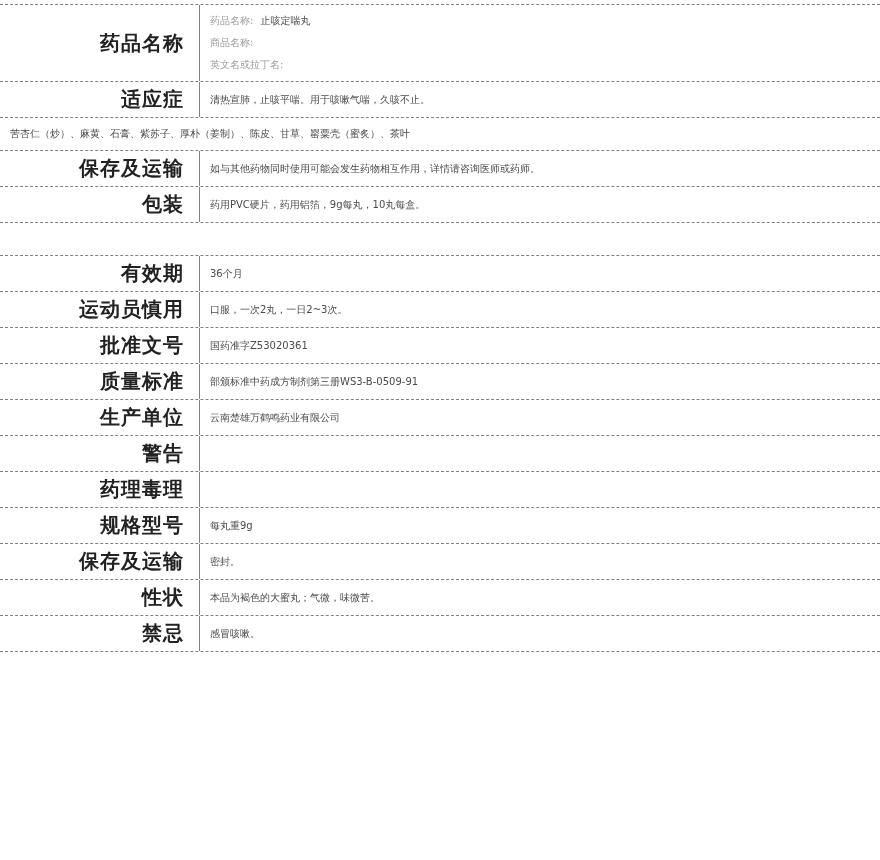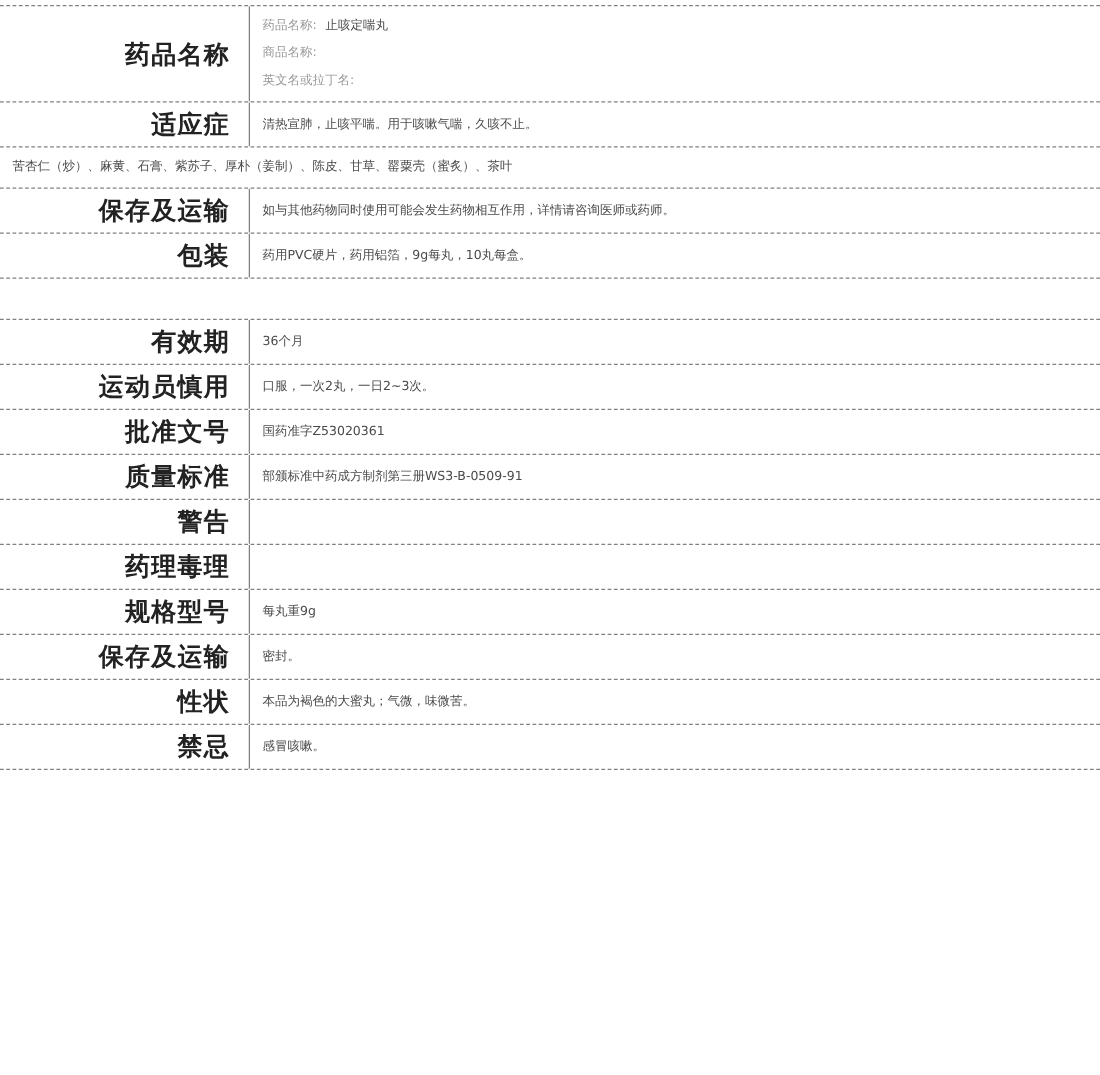--- a/index.html
+++ b/index.html
@@ -118,20 +118,26 @@
       </div>
   </div>
 
   <div class="row">
     <div class="cell label">质量标准</div>
     <div class="cell value">
         <div class="line"><span class="seg">部颁标准中药成方制剂第三册WS3-B-0509-91</span></div>
       </div>
   </div>
 
+  <div class="row">
+    <div class="cell label">生产单位</div>
+    <div class="cell value">
+        <div class="line"><span class="seg">云南楚雄万鹤鸣药业有限公司</span></div>
+      </div>
+  </div>
 
   <div class="row">
     <div class="cell label">警告</div>
     <div class="cell value"></div>
   </div>
 
   <div class="row">
     <div class="cell label">药理毒理</div>
     <div class="cell value"></div>
   </div>

